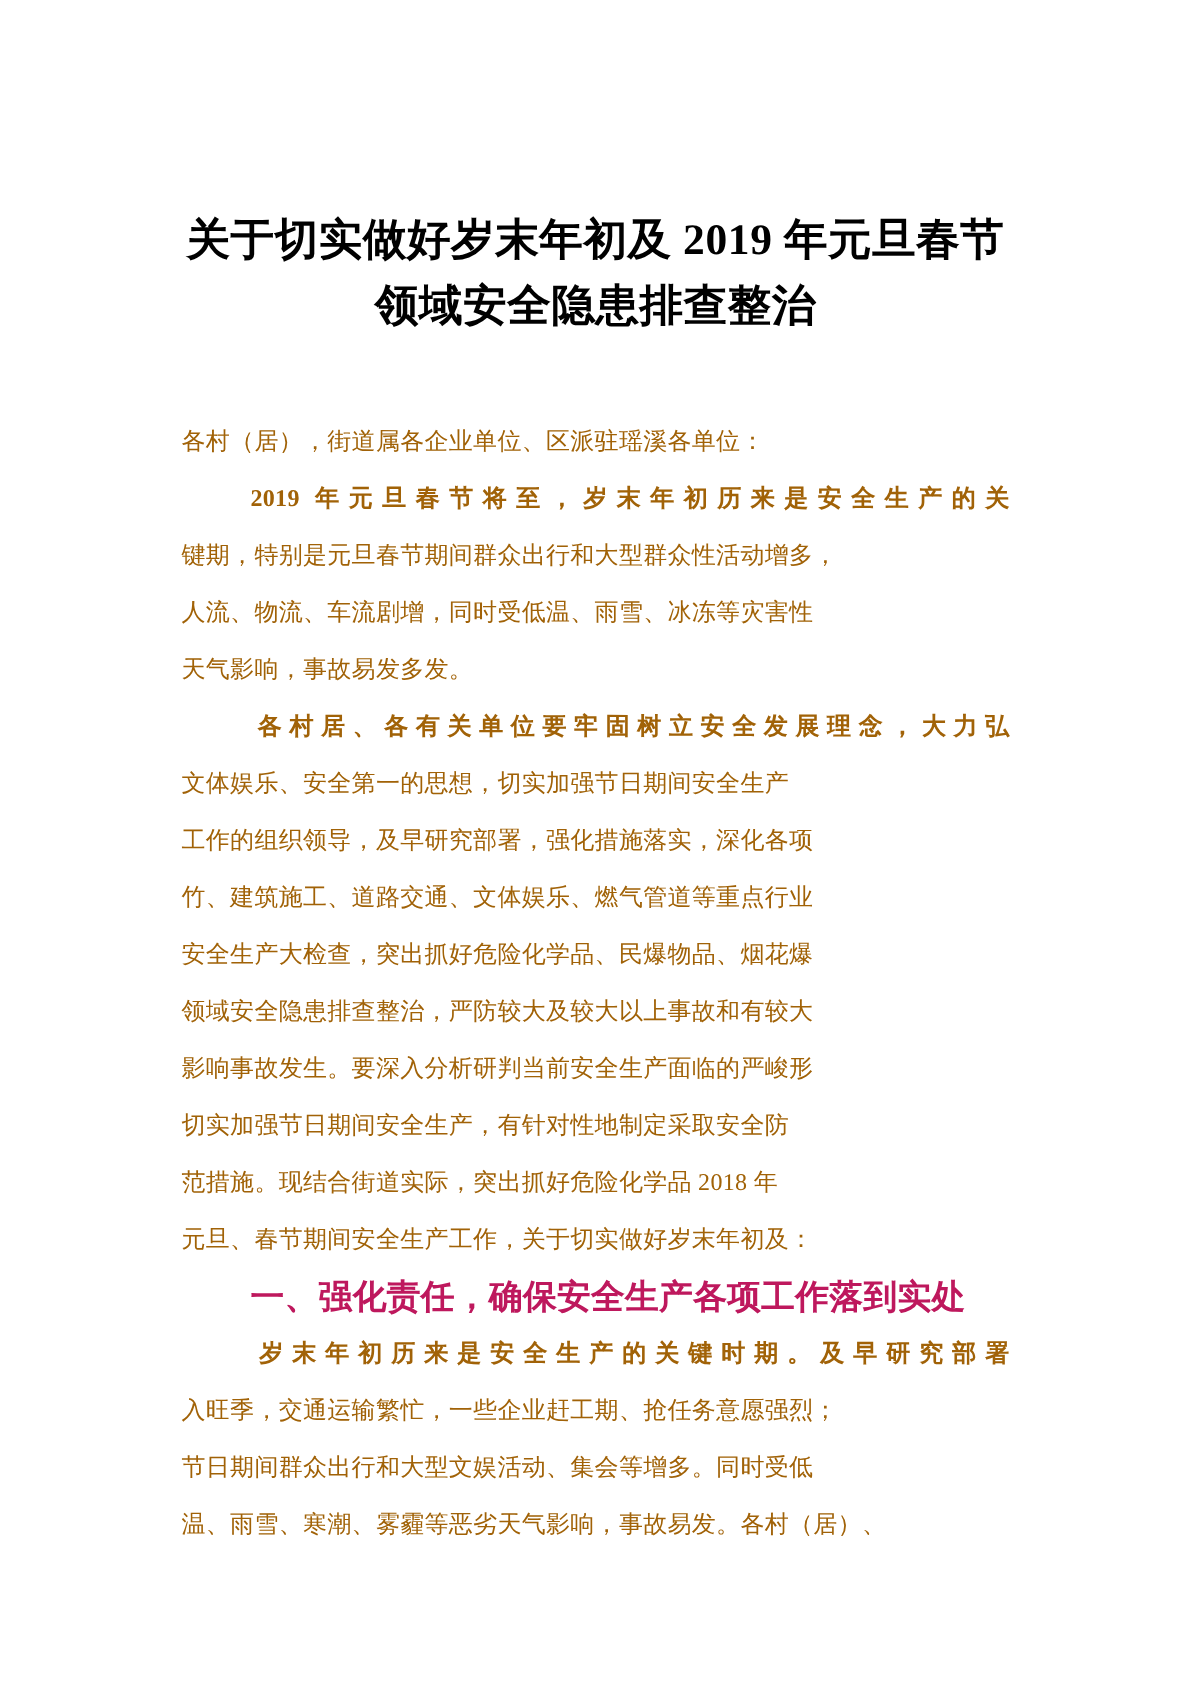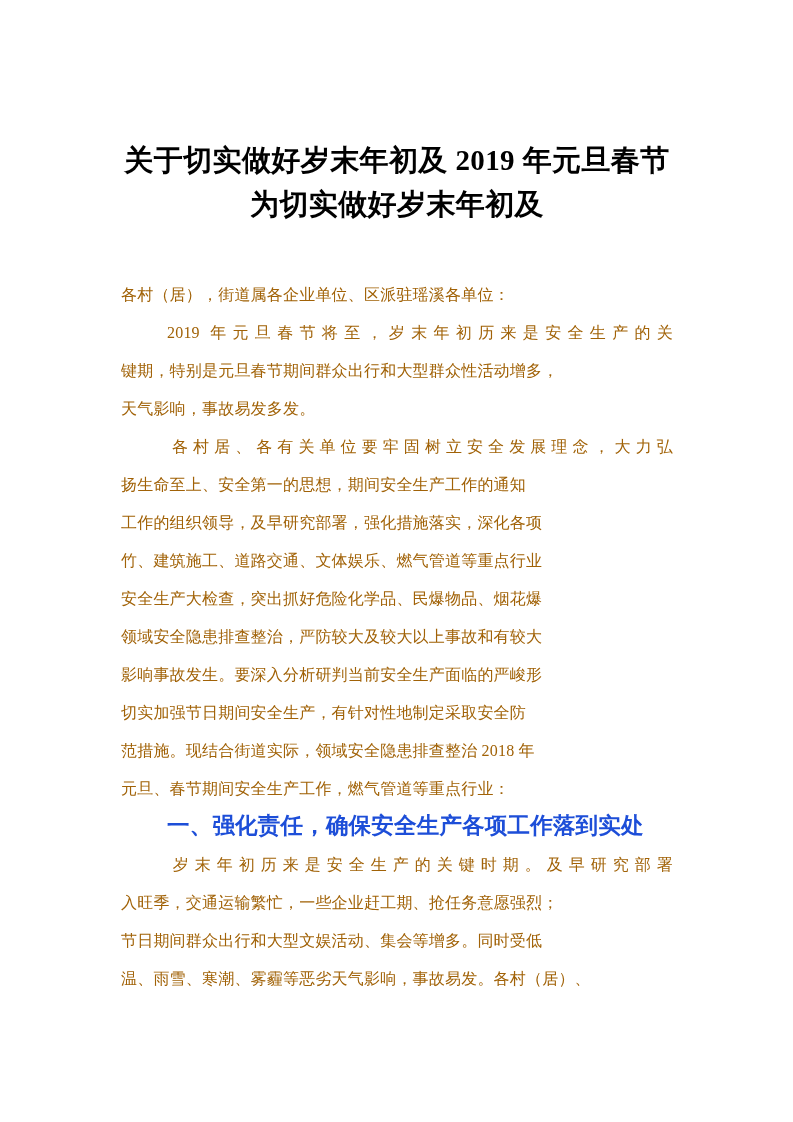--- a/index.html
+++ b/index.html
@@ -44,31 +44,32 @@
     font-size: 16px;
     line-height: 38px;
     color: #a16207;
     white-space: pre;
     letter-spacing: 0.2px;
   }
   .body-line.justified {
     text-align: justify;
     text-align-last: justify;
     white-space: normal;
+    font-weight: bold;
   }
   .body-line.last {
     text-align: left;
     text-align-last: left;
   }
   .section-heading {
-    font-family: Liberation Mono, monospace;
+    font-family: Liberation Serif, serif;
     font-weight: bold;
     font-size: 22.5px;
     line-height: 38px;
-    color: #1d4ed8;
+    color: #be185d;
     text-indent: 46px;
     letter-spacing: 0.2px;
   }
   .para-indent {
     display: inline-block;
     width: 46px;
   }
   .num {
     font-family: "Liberation Serif", "DejaVu Serif", serif;
   }
@@ -80,44 +81,45 @@
 </head>
 <body>
 
 <div class="page">
   <div class="content">
 
     <div class="title-spacer"></div>
 
     <div class="doc-title">
       <div><span>关于切实做好岁末年初及 </span><span class="title-num">2019</span><span> 年元旦春节</span></div>
-      <div>为切实做好岁末年初及</div>
+      <div>领域安全隐患排查整治</div>
     </div>
 
     <div class="title-gap"></div>
 
     <div class="body-line">各村（居），街道属各企业单位、区派驻瑶溪各单位：</div>
 
     <div>
       <div class="body-line justified"><span class="para-indent"></span><span class="num">2019</span><span> 年元旦春节将至，岁末年初历来是安全生产的关</span></div>
       <div class="body-line">键期，特别是元旦春节期间群众出行和大型群众性活动增多，</div>
+      <div class="body-line">人流、物流、车流剧增，同时受低温、雨雪、冰冻等灾害性</div>
       <div class="body-line last">天气影响，事故易发多发。</div>
     </div>
 
     <div>
       <div class="body-line justified"><span class="para-indent"></span><span>各村居、各有关单位要牢固树立安全发展理念，大力弘</span></div>
-      <div class="body-line">扬生命至上、安全第一的思想，期间安全生产工作的通知</div>
+      <div class="body-line">文体娱乐、安全第一的思想，切实加强节日期间安全生产</div>
       <div class="body-line">工作的组织领导，及早研究部署，强化措施落实，深化各项</div>
       <div class="body-line">竹、建筑施工、道路交通、文体娱乐、燃气管道等重点行业</div>
       <div class="body-line">安全生产大检查，突出抓好危险化学品、民爆物品、烟花爆</div>
       <div class="body-line">领域安全隐患排查整治，严防较大及较大以上事故和有较大</div>
       <div class="body-line">影响事故发生。要深入分析研判当前安全生产面临的严峻形</div>
       <div class="body-line">切实加强节日期间安全生产，有针对性地制定采取安全防</div>
-      <div class="body-line"><span>范措施。现结合街道实际，领域安全隐患排查整治 </span><span class="num">2018</span><span> 年</span></div>
-      <div class="body-line last">元旦、春节期间安全生产工作，燃气管道等重点行业：</div>
+      <div class="body-line"><span>范措施。现结合街道实际，突出抓好危险化学品 </span><span class="num">2018</span><span> 年</span></div>
+      <div class="body-line last">元旦、春节期间安全生产工作，关于切实做好岁末年初及：</div>
     </div>
 
     <div class="section-heading">一、强化责任，确保安全生产各项工作落到实处</div>
 
     <div>
       <div class="body-line justified"><span class="para-indent"></span><span>岁末年初历来是安全生产的关键时期。及早研究部署</span></div>
       <div class="body-line">入旺季，交通运输繁忙，一些企业赶工期、抢任务意愿强烈；</div>
       <div class="body-line">节日期间群众出行和大型文娱活动、集会等增多。同时受低</div>
       <div class="body-line">温、雨雪、寒潮、雾霾等恶劣天气影响，事故易发。各村（居）、</div>
     </div>

